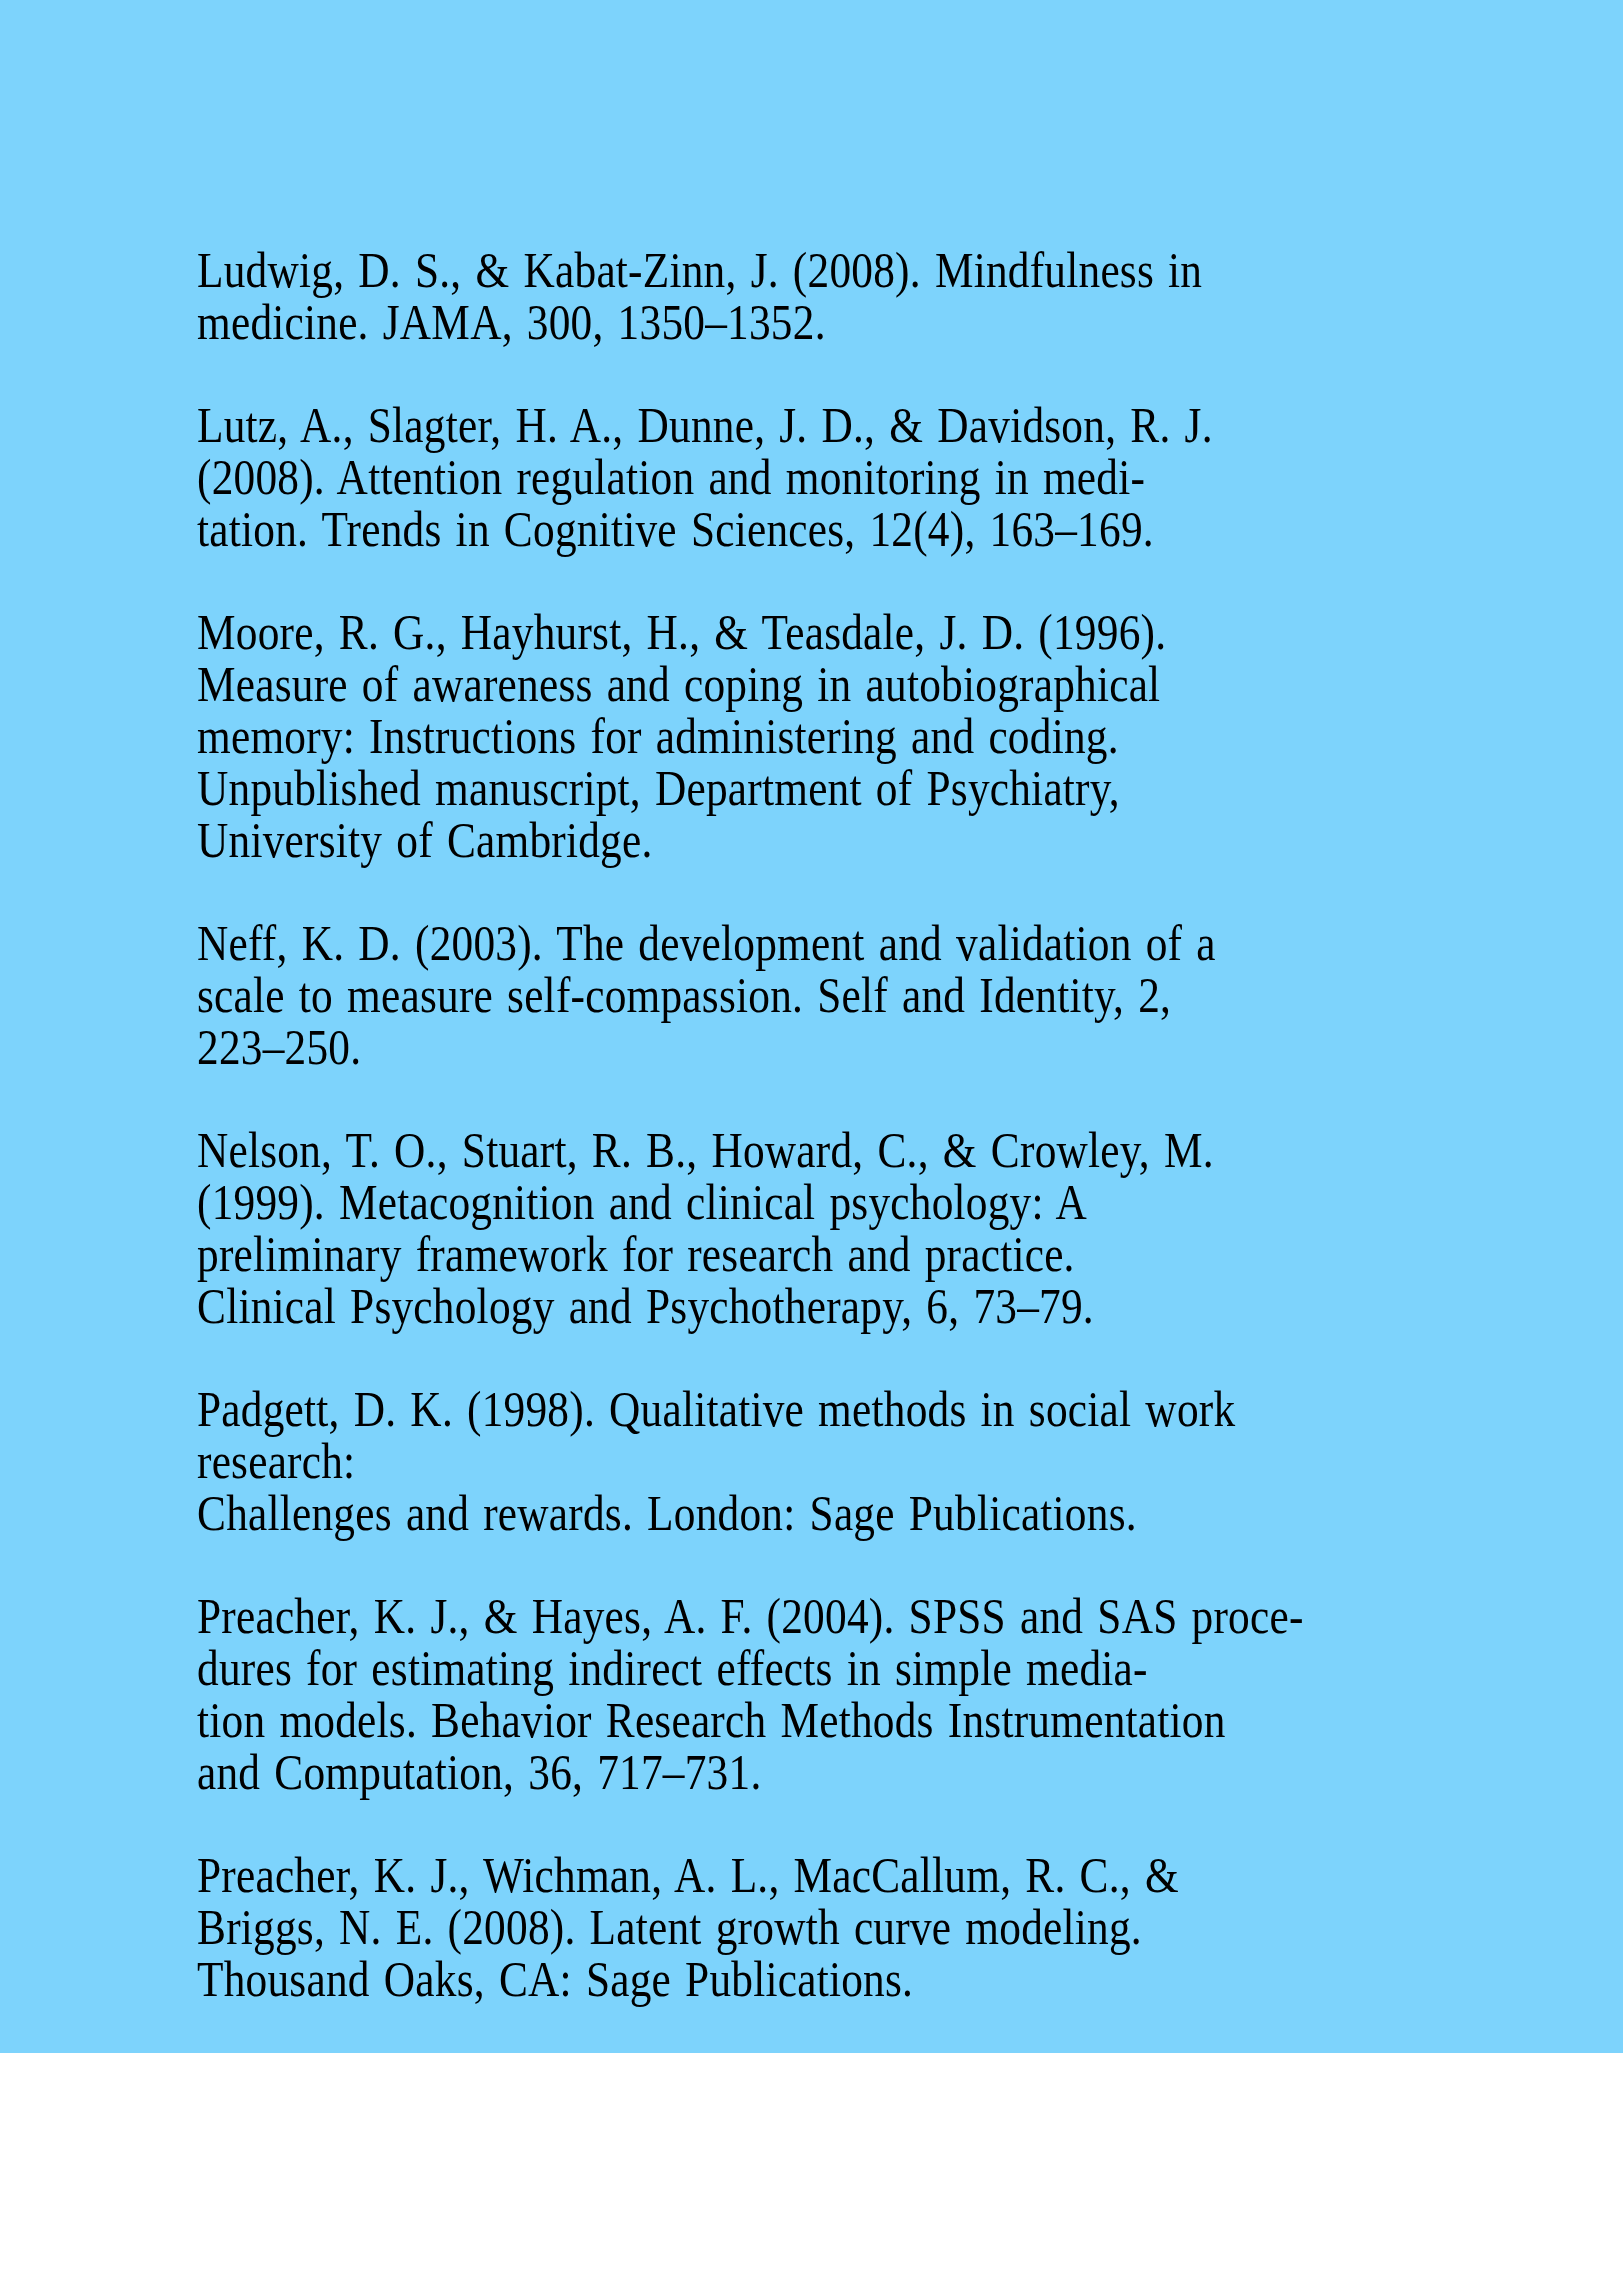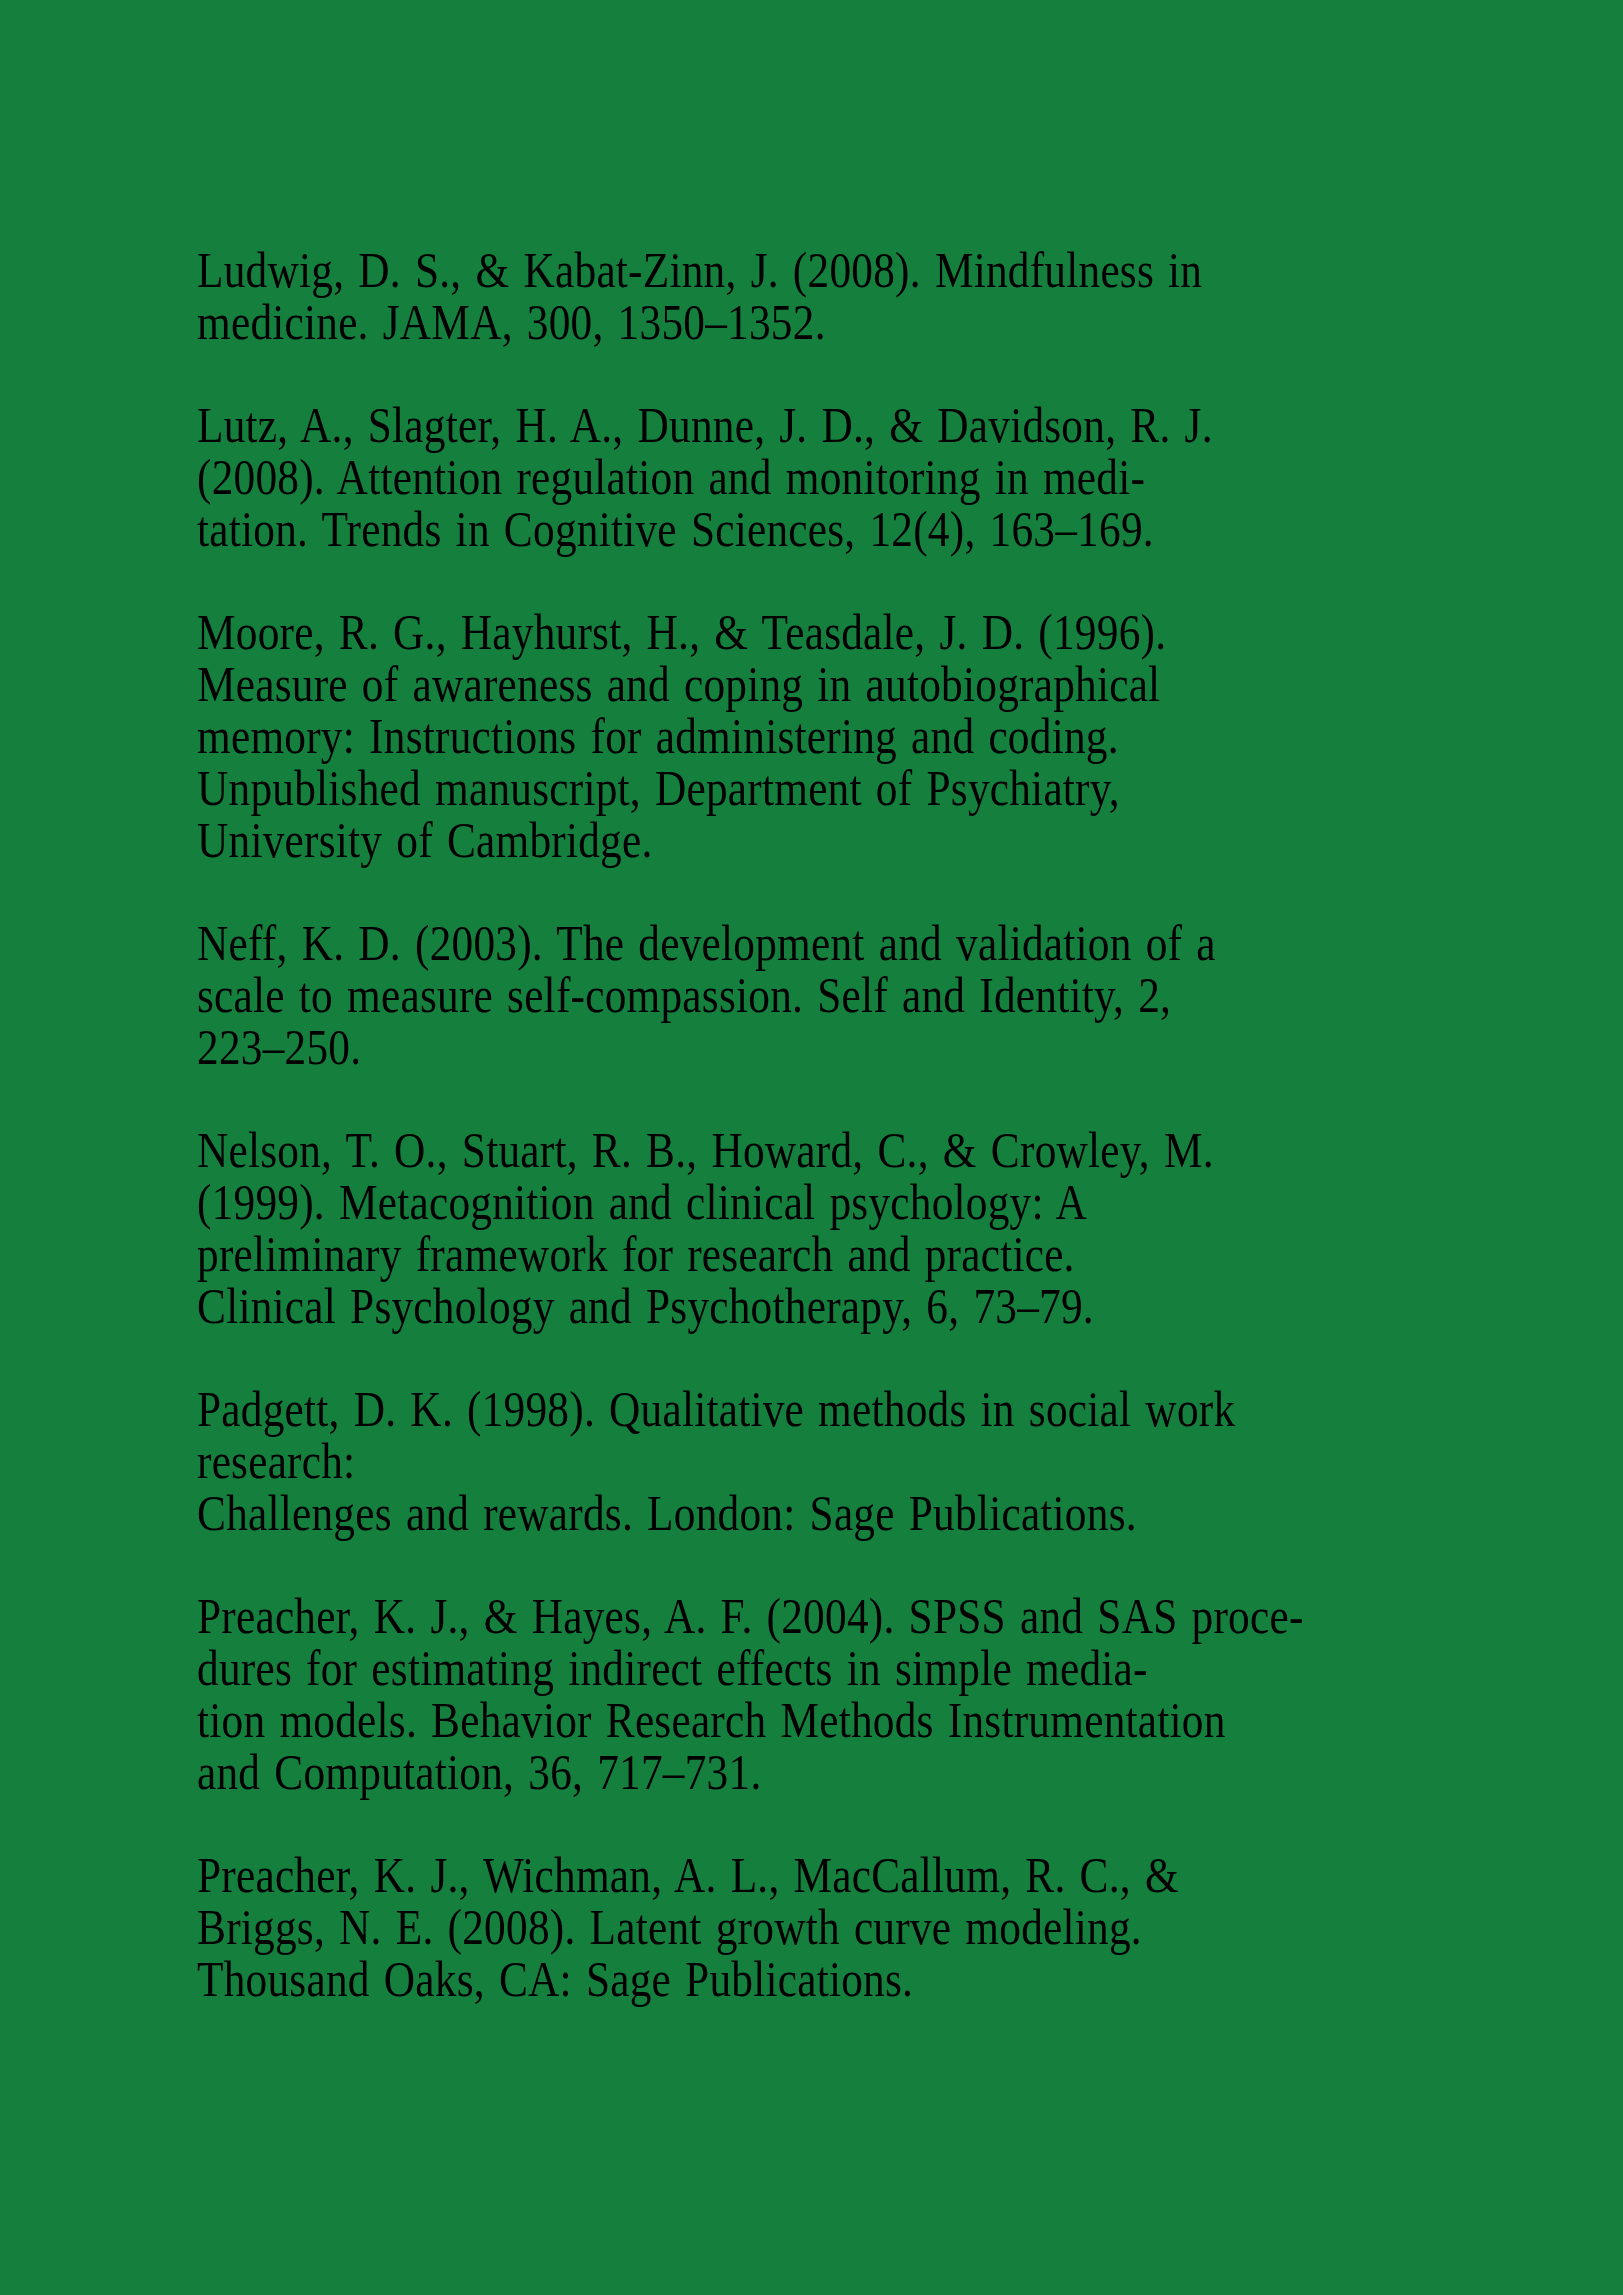--- a/index.html
+++ b/index.html
@@ -3,22 +3,22 @@
 <meta charset="utf-8">
 <style>
   html, body {
     margin: 0;
     padding: 0;
     background: #ffffff;
   }
   .page {
     position: relative;
     width: 1623px;
-    height: 2295px;
-    background: #15803d;
+    height: 2053px;
+    background: #7dd3fc;
     overflow: hidden;
   }
   .references {
     position: absolute;
     left: 197px;
     top: 244px;
     width: 1522px;
     transform: scaleX(0.85);
     transform-origin: left top;
     color: #000000;

